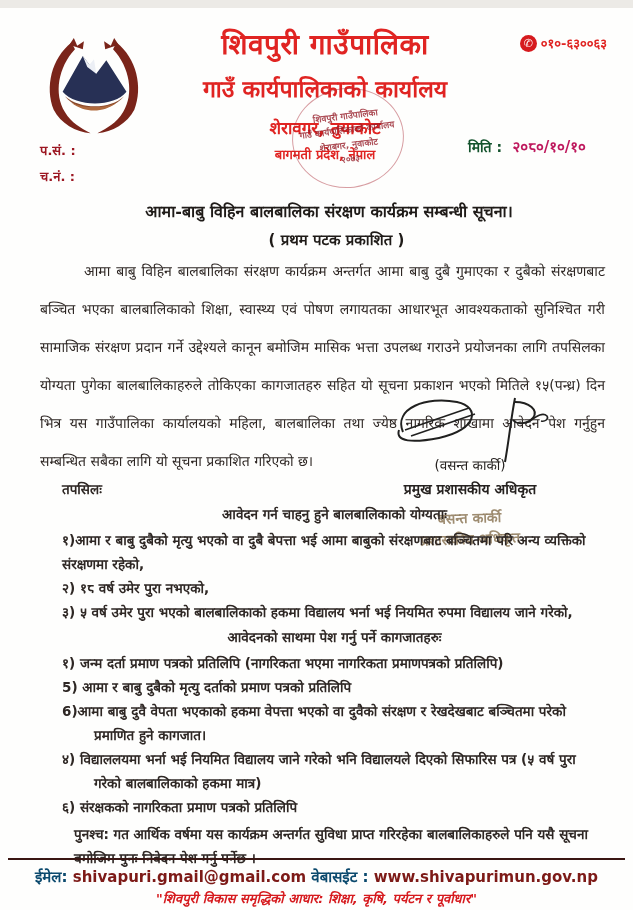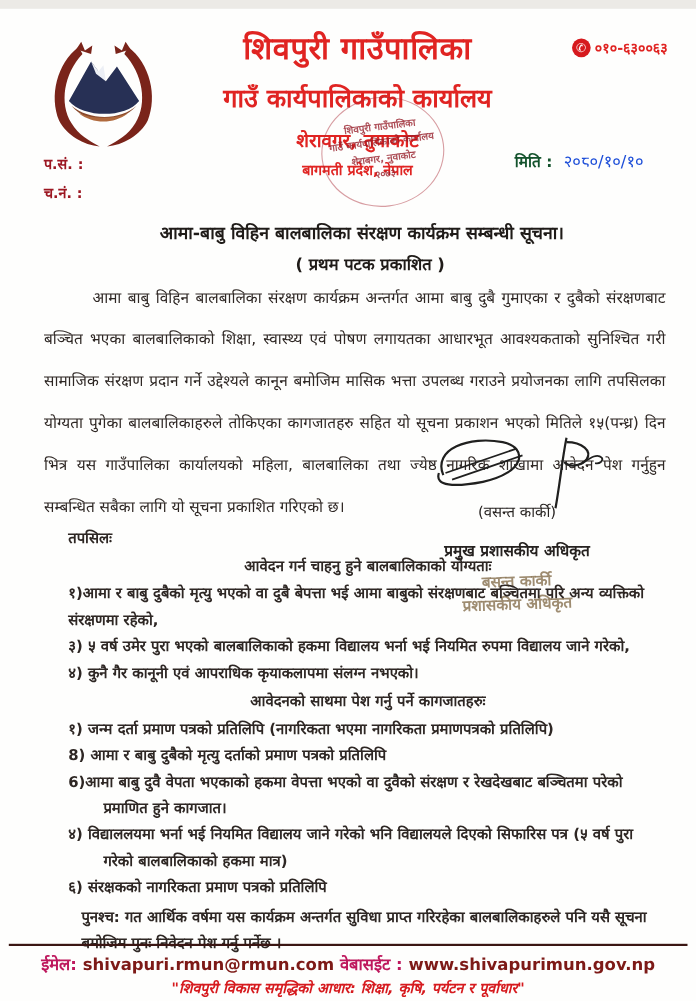--- a/index.html
+++ b/index.html
@@ -32,21 +32,21 @@
     color: #e02422; font-size: 13px; font-weight: 700;
   }
   .phone-badge {
     width: 17px; height: 17px; border-radius: 50%;
     background: #d61a1e; color: #fff; font-size: 11px;
     display: inline-flex; align-items: center; justify-content: center;
   }
   .refnos { position: absolute; left: 40px; top: 138px; color: #9c1722; font-weight: 700; font-size: 13px; line-height: 2.0; }
   .date-line { position: absolute; left: 468px; top: 136px; font-size: 14px; white-space: nowrap; }
   .date-line .lbl { color: #14532d; font-weight: 700; }
-  .date-line .val { color: #1d4ed8; font-weight: 400; margin-left: 6px; font-size: 15px; }
+  .date-line .val { color: #be185d; font-weight: 700; margin-left: 6px; font-size: 15px; }
   .head-stamp {
     position: absolute; left: 292px; top: 88px; width: 112px; height: 100px;
     border: 1.5px solid rgba(168, 40, 52, .45); border-radius: 50%;
     transform: rotate(-7deg);
     color: rgba(150, 28, 40, .78);
     font-size: 9px; font-weight: 700; text-align: center;
     display: flex; flex-direction: column; justify-content: center; gap: 3px;
     line-height: 1.25; padding: 4px;
   }
   
@@ -56,39 +56,39 @@
   
   .body-par {
     position: absolute; left: 40px; right: 28px; top: 252px;
     font-size: 14px; font-weight: 400; line-height: 38px;
     text-align: justify; text-indent: 44px; color: #2e2724;
   }
   
   .sig-block { position: absolute; right: 48px; top: 392px; width: 230px; text-align: center; }
   .sig-svg { display: block; margin: 0 auto; }
   .sig-name { font-size: 13.5px; font-weight: 400; color: #262220; margin-top: -14px; }
-  .sig-title { font-size: 14px; font-weight: 700; color: #262220; margin-top: 16px; }
+  .sig-title { font-size: 14px; font-weight: 700; color: #262220; margin-top: 5px; }
   .sig-stamp {
     margin-top: 10px; transform: rotate(-2deg);
     color: rgba(141, 120, 88, .85); font-size: 14px; font-weight: 700; line-height: 1.5;
   }
   
   .tapasil { position: absolute; left: 62px; right: 26px; top: 480px; font-size: 13.5px; font-weight: 600; color: #2e2724; }
   .tapasil .t-head { font-weight: 700; margin-bottom: 7px; }
   .tapasil .sub-head { font-weight: 700; margin: 4px 0 5px 0; text-align: center; }
   .tapasil .item { line-height: 24px; }
   .tapasil .doc-item { line-height: 24px; padding-left: 32px; text-indent: -32px; }
   .tapasil .postscript { line-height: 24px; padding-left: 12px; margin-top: 3px; }
   
   .footer-rule { position: absolute; left: 8px; right: 8px; top: 858px; border-top: 2.5px solid #3a1613; }
   .footer-contact {
     position: absolute; left: 0; right: 0; top: 866px; text-align: center;
     font-size: 15px; font-weight: 700; color: #7d1a17;
   }
-  .footer-contact .lbl { color: #be185d; }
+  .footer-contact .lbl { color: #0c4a6e; }
   .footer-slogan {
     position: absolute; left: 0; right: 0; top: 889px; text-align: center;
     font-size: 13px; font-weight: 700; font-style: italic; color: #d61a1e;
   }
   
   .scan-tint { position: absolute; left: 0; top: 0; right: 0; height: 8px; background: #eceae6; }
 </style>
 </head>
 <body>
 
@@ -156,32 +156,32 @@
     <div class="sig-stamp">
       <div>बसन्त कार्की</div>
       <div>प्रशासकीय अधिकृत</div>
     </div>
   </div>
 
   <div class="tapasil">
     <div class="t-head">तपसिलः</div>
     <div class="sub-head">आवेदन गर्न चाहनु हुने बालबालिकाको योग्यताः</div>
     <div class="item">१)आमा र बाबु दुबैको मृत्यु भएको वा दुबै बेपत्ता भई आमा बाबुको संरक्षणबाट बञ्चितमा परि अन्य व्यक्तिको संरक्षणमा रहेको,</div>
+    <div class="item">२) १८ वर्ष उमेर पुरा नभएको,</div>
     <div class="item">३) ५ वर्ष उमेर पुरा भएको बालबालिकाको हकमा विद्यालय भर्ना भई नियमित रुपमा विद्यालय जाने गरेको,</div>
-    <div class="item">४) कुनै गैर कानूनी एवं आपराधिक कृयाकलापमा संलग्न नभएको।</div>
     <div class="sub-head">आवेदनको साथमा पेश गर्नु पर्ने कागजातहरुः</div>
     <div class="doc-item">१) जन्म दर्ता प्रमाण पत्रको प्रतिलिपि (नागरिकता भएमा नागरिकता प्रमाणपत्रको प्रतिलिपि)</div>
-    <div class="doc-item">8) आमा र बाबु दुबैको मृत्यु दर्ताको प्रमाण पत्रको प्रतिलिपि</div>
+    <div class="doc-item">5) आमा र बाबु दुबैको मृत्यु दर्ताको प्रमाण पत्रको प्रतिलिपि</div>
     <div class="doc-item">6)आमा बाबु दुवै वेपता भएकाको हकमा वेपत्ता भएको वा दुवैको संरक्षण र रेखदेखबाट बञ्चितमा परेको प्रमाणित हुने कागजात।</div>
     <div class="doc-item">४) विद्याललयमा भर्ना भई नियमित विद्यालय जाने गरेको भनि विद्यालयले दिएको सिफारिस पत्र (५ वर्ष पुरा गरेको बालबालिकाको हकमा मात्र)</div>
     <div class="doc-item">६) संरक्षकको नागरिकता प्रमाण पत्रको प्रतिलिपि</div>
     <div class="postscript">पुनश्च: गत आर्थिक वर्षमा यस कार्यक्रम अन्तर्गत सुविधा प्राप्त गरिरहेका बालबालिकाहरुले पनि यसै सूचना बमोजिम पुनः निवेदन पेश गर्नु पर्नेछ ।</div>
   </div>
 
   <div class="footer-rule"></div>
   <div class="footer-contact">
     <span class="lbl">ईमेल:</span>
-    <span>shivapuri.rmun@rmun.com</span>
+    <span>shivapuri.gmail@gmail.com</span>
     <span class="lbl">वेबासईट :</span>
     <span>www.shivapurimun.gov.np</span>
   </div>
   <div class="footer-slogan">"शिवपुरी विकास समृद्धिको आधार: शिक्षा, कृषि, पर्यटन र पूर्वाधार"</div>
 </div>
 
 </body></html>

